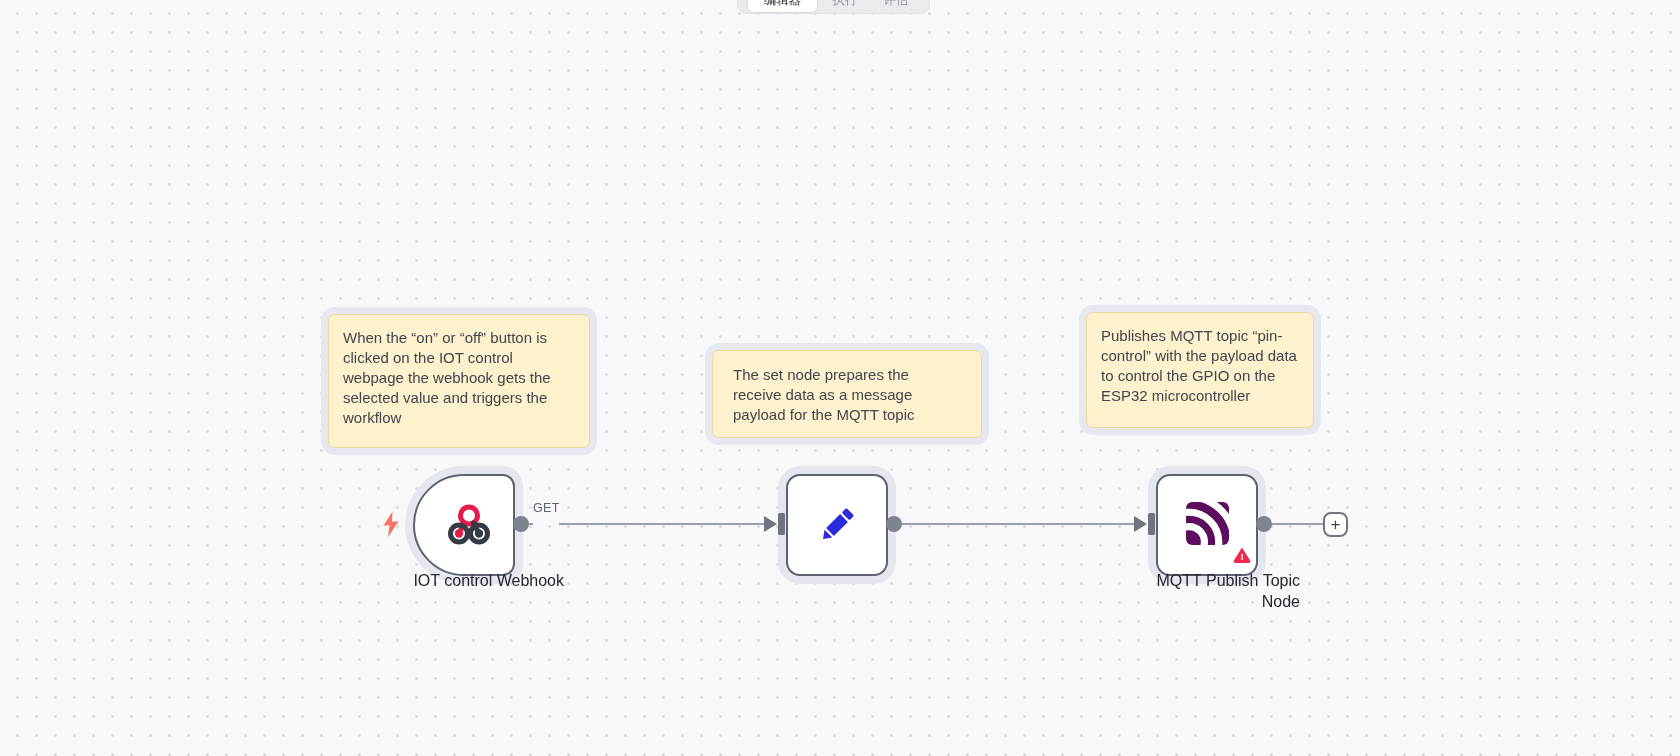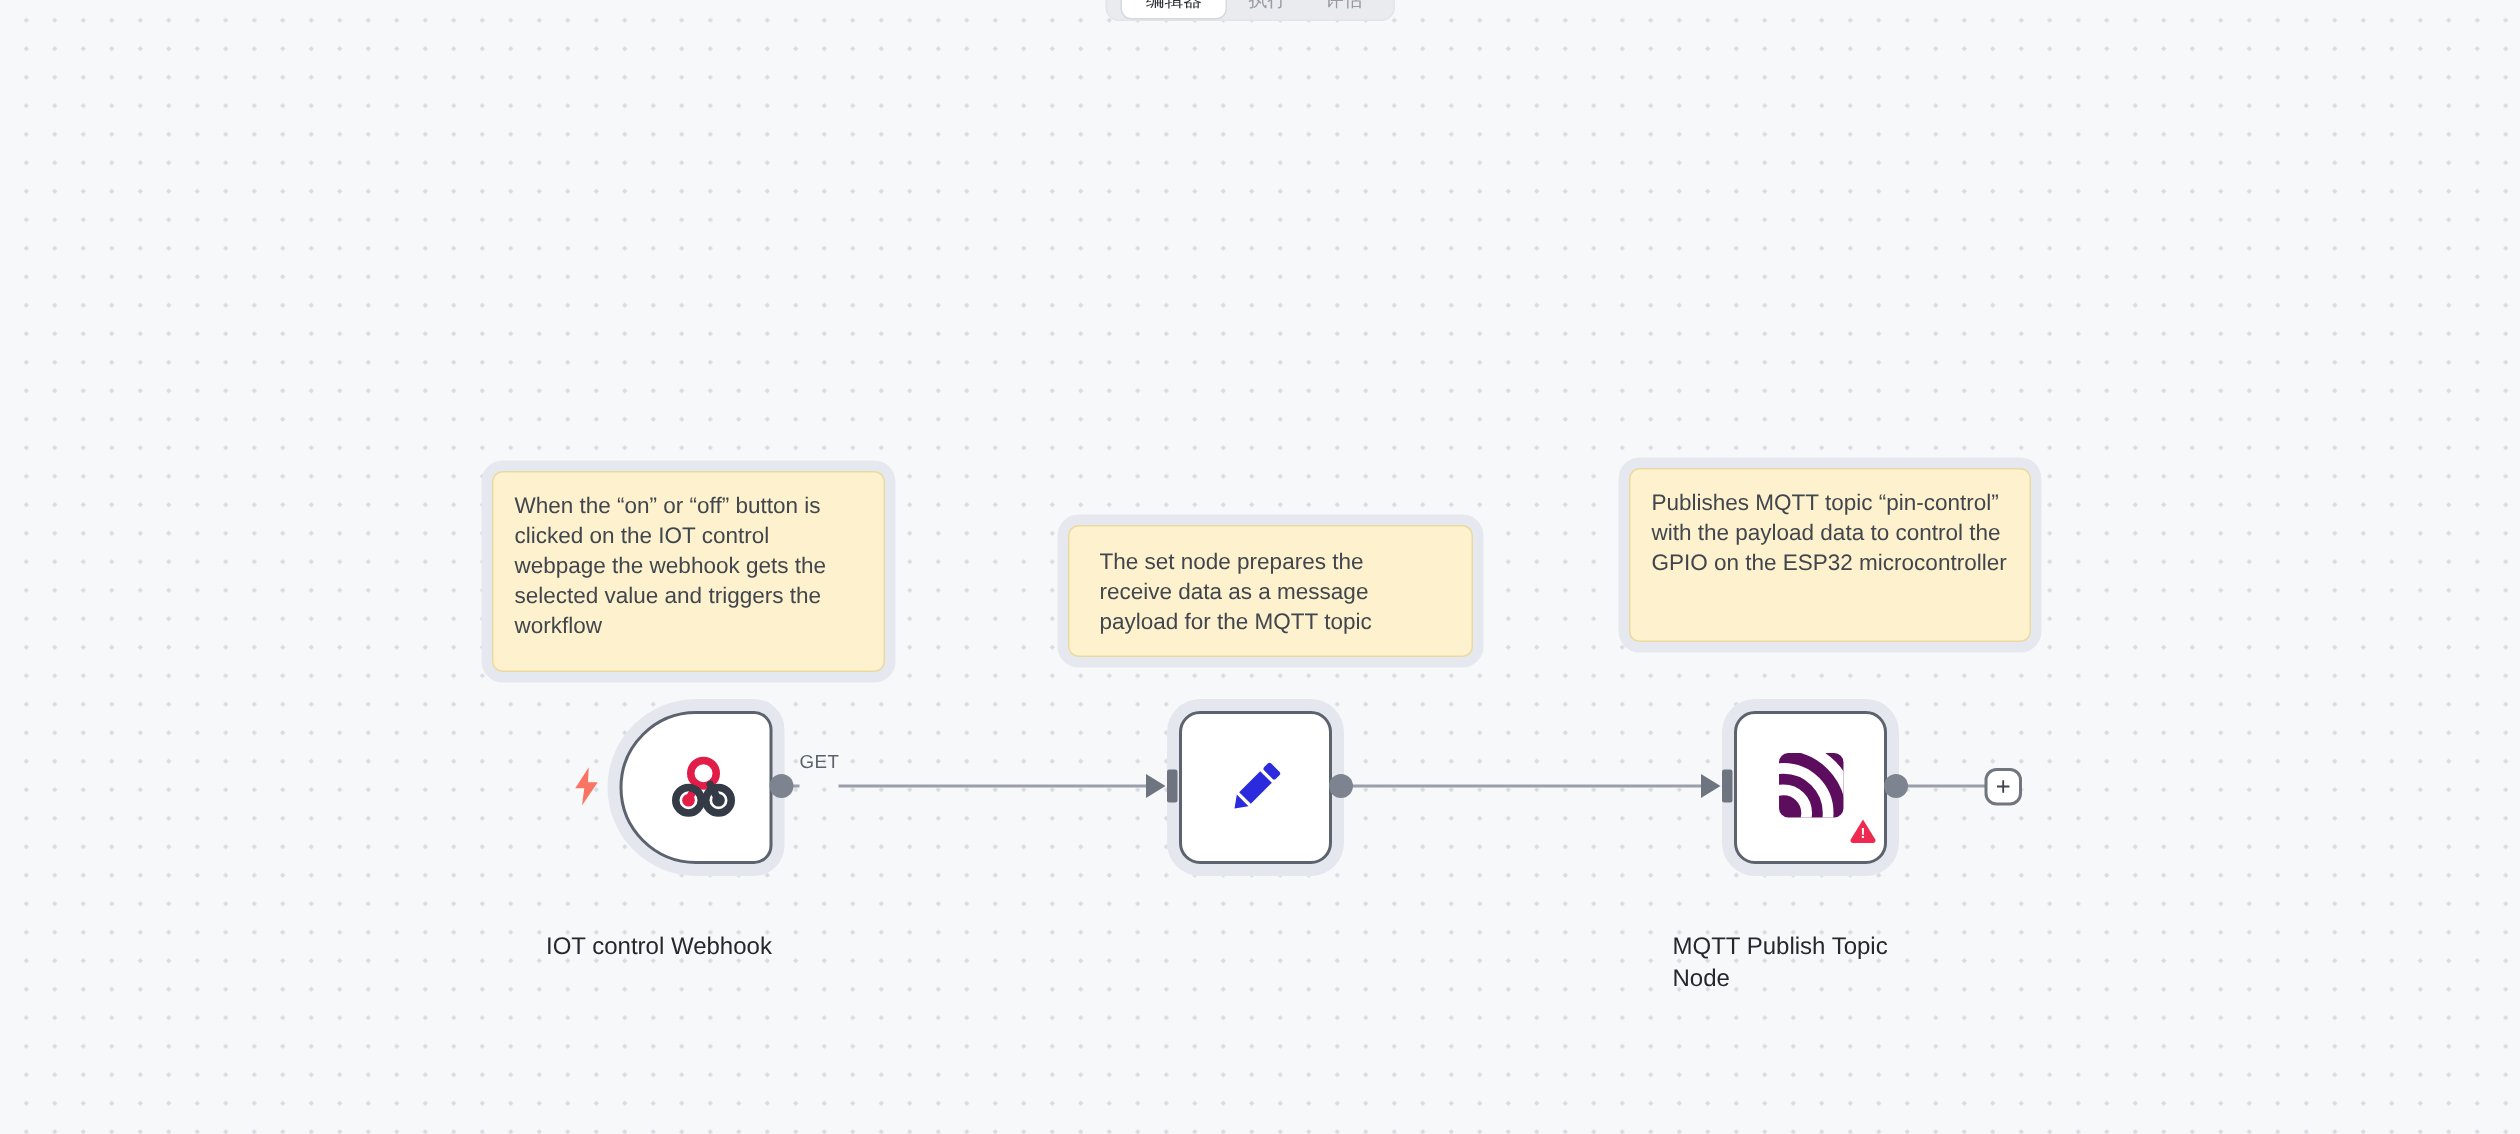--- a/index.html
+++ b/index.html
@@ -28,41 +28,41 @@
   }
 
   
   .sticky {
     position:absolute; background:#fdf2cd; border:1px solid #ecd9a0;
     border-radius:7px; box-shadow:0 0 0 7px #e5e8ee;
     color:#41464e; font-size:15px; line-height:20px; z-index:2;
   }
   .sticky-1 { left:328px; top:314px; width:262px; height:134px; padding:13px 14px; }
   .sticky-2 { left:712px; top:350px; width:270px; height:88px;  padding:14px 20px; }
-  .sticky-3 { left:1086px; top:312px; width:268px; height:116px; padding:13px 14px; }
+  .sticky-3 { left:1086px; top:312px; width:228px; height:116px; padding:13px 14px; }
   .sticky-1 .sticky-text { max-width:234px; }
   .sticky-2 .sticky-text { max-width:206px; }
   .sticky-3 .sticky-text { max-width:242px; }
 
   
   .node {
     position:absolute; top:474px; width:102px; height:102px;
     background:#ffffff; border:2px solid #5c636e; border-radius:14px;
     box-shadow:0 0 0 8px #e4e8ee;
     display:flex; align-items:center; justify-content:center;
     z-index:3; cursor:pointer;
   }
   .node--trigger { border-radius:58px 14px 14px 58px; }
   .node-1 { left:413px; }
   .node-1 svg.main-icon { margin-left:10px; }
   .node-2 { left:786px; }
   .node-3 { left:1156px; }
 
   .node-label {
-    position:absolute; top:621px; text-align:left;
+    position:absolute; top:570px; text-align:right;
     font-size:16px; line-height:21px; font-weight:500; color:#24272d; z-index:3;
   }
   .label-1 { left:364px; width:200px; }
   .label-2 { left:747px; width:180px; }
   .label-3 { left:1115px; width:185px; }
 
   
   .cline { position:absolute; top:523px; height:2px; background:#9aa0aa; z-index:1; }
   .line-a { left:526px; width:7px; }
   .line-b { left:559px; width:209px; }

